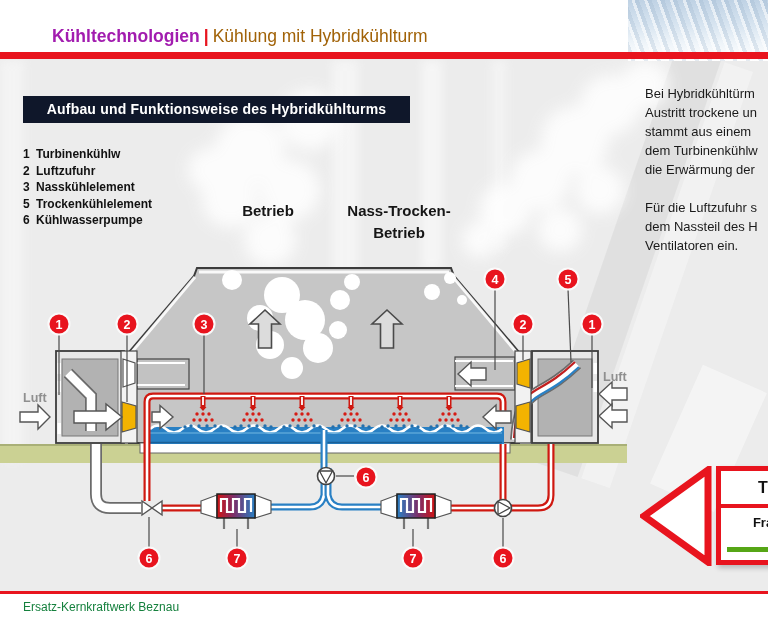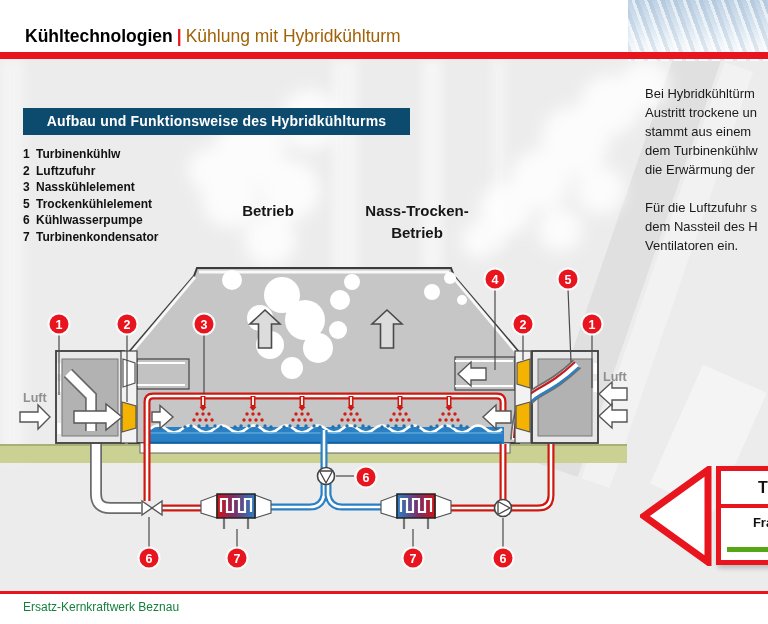--- a/index.html
+++ b/index.html
@@ -1,39 +1,39 @@
 <!DOCTYPE html>
 <html><head>
 <meta charset="utf-8">
 <style>
   html,body{margin:0;padding:0;background:#fff;}
   #page{position:relative;width:768px;height:624px;overflow:hidden;background:#ececec;
         font-family:"Liberation Sans",sans-serif;color:#1a1a1a;}
   
   #header-bar{position:absolute;left:0;top:0;width:768px;height:52px;background:#fff;z-index:4;}
   #page-title{position:absolute;left:25px;top:26px;font-size:17.5px;z-index:6;white-space:nowrap;}
-  #page-title .t-bold{font-weight:bold;color:#000000;}
+  #page-title .t-bold{font-weight:bold;color:#a21caf;margin-left:27px;}
   #page-title .t-sep{font-weight:bold;color:#e8141e;padding:0 4px;}
   #page-title .t-rest{font-weight:normal;color:#a16207;}
   #waterfall{position:absolute;left:628px;top:0;width:140px;height:61px;z-index:5;
      background:linear-gradient(to bottom,#bfd2e4 0%,#d7e4f0 40%,#eef4f9 70%,#ffffff 100%);}
   #waterfall::after{content:"";position:absolute;inset:0;
      background:repeating-linear-gradient(70deg,rgba(255,255,255,.55) 0 3px,rgba(150,175,200,.25) 3px 7px,rgba(255,255,255,0) 7px 12px);}
   #header-rule{position:absolute;left:0;top:52px;width:768px;height:7px;background:#e8141e;z-index:7;}
   
-  #banner{position:absolute;left:23px;top:108px;width:387px;height:27px;background:#0c4a6e;z-index:3;
+  #banner{position:absolute;left:23px;top:96px;width:387px;height:27px;background:#0f172a;z-index:3;
      color:#fff;font-weight:bold;font-size:14px;text-align:center;line-height:27px;letter-spacing:.2px;}
   
   #legend{position:absolute;left:23px;top:146px;z-index:3;font-size:12px;font-weight:bold;color:#111;}
   .legend-row{height:16.5px;line-height:16.5px;white-space:nowrap;}
   .legend-num{display:inline-block;width:13px;}
   
   .mode-label{position:absolute;z-index:3;font-weight:bold;font-size:15px;line-height:22px;text-align:center;color:#161616;}
   #mode-wet{left:213px;top:200px;width:110px;}
-  #mode-wetdry{left:342px;top:200px;width:150px;}
+  #mode-wetdry{left:324px;top:200px;width:150px;}
   .mode-line{display:block;}
   
   #description{position:absolute;left:645px;top:84px;width:200px;z-index:3;font-size:13px;line-height:19px;color:#1a1a1a;}
   #description .dline{display:block;white-space:nowrap;}
   #desc-para2{margin-top:19px;}
   
   #nav-sign{position:absolute;left:640px;top:464px;width:128px;height:104px;z-index:8;cursor:pointer;}
   #nav-arrow-svg{position:absolute;left:0;top:2px;}
   #nav-box{position:absolute;left:76px;top:2px;width:84px;height:89px;background:#fff;border:5px solid #e8141e;
      box-shadow:2px 3px 5px rgba(0,0,0,.22);}
@@ -358,21 +358,20 @@
   <div id="header-rule"></div>
 
   <div id="banner">Aufbau und Funktionsweise des Hybridkühlturms</div>
 
   <div id="legend">
     <div class="legend-row"><span class="legend-num">1</span><span>Turbinenkühlw</span></div>
     <div class="legend-row"><span class="legend-num">2</span><span>Luftzufuhr</span></div>
     <div class="legend-row"><span class="legend-num">3</span><span>Nasskühlelement</span></div>
     <div class="legend-row"><span class="legend-num">5</span><span>Trockenkühlelement</span></div>
     <div class="legend-row"><span class="legend-num">6</span><span>Kühlwasserpumpe</span></div>
-    <div class="legend-row"><span class="legend-num">7</span><span>Turbinenkondensator</span></div>
   </div>
 
   <div id="mode-wet" class="mode-label">
     <span class="mode-line">Betrieb</span>
   </div>
   <div id="mode-wetdry" class="mode-label">
     <span class="mode-line">Nass-Trocken-</span>
     <span class="mode-line">Betrieb</span>
   </div>
 

